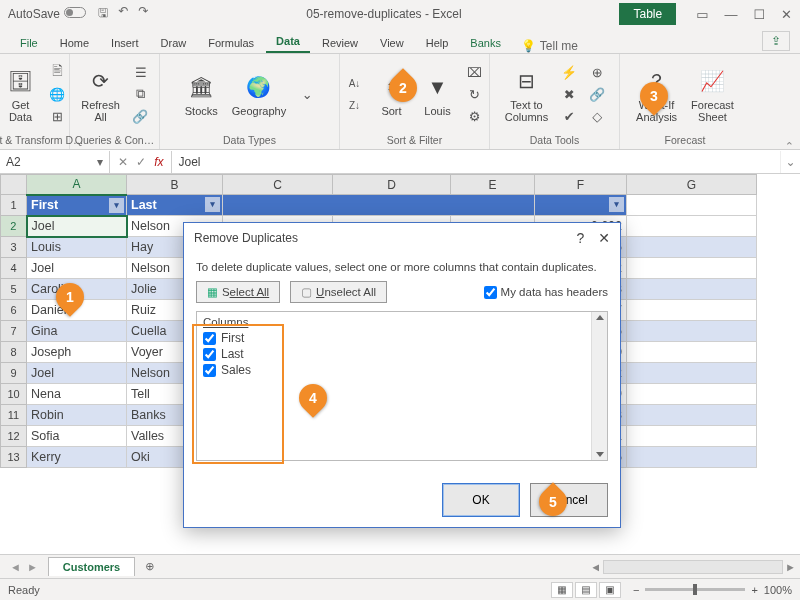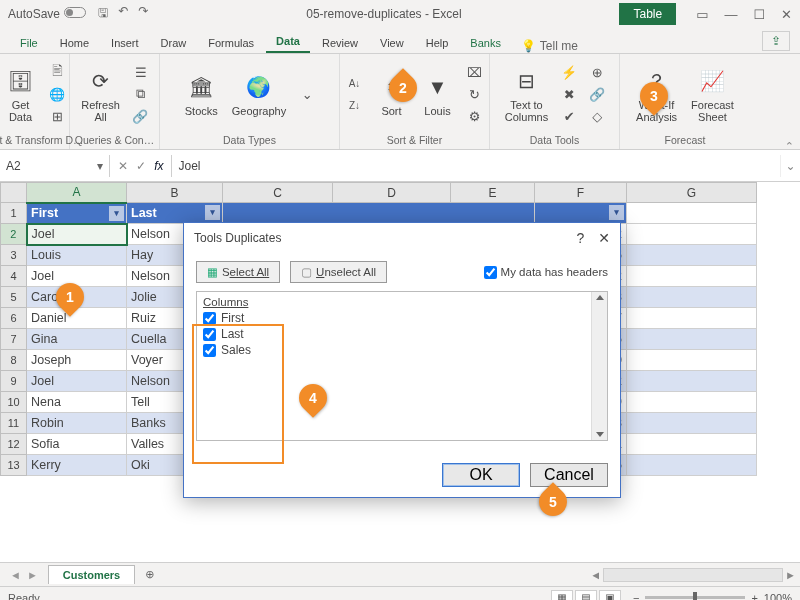--- a/index.html
+++ b/index.html
@@ -20,25 +20,25 @@
   .tabs .share { margin-left: auto; width: 28px; text-align: center; color: #217346; border: 1px solid #cfcfcf; height: 20px; line-height: 18px; margin-bottom: 2px;}
   .ribbon { height: 96px; background: #f3f2f1; border-bottom: 1px solid #cfcfcf; display: flex; }
   .group { border-right: 1px solid #ddd; display: flex; flex-direction: column; align-items: center; justify-content: flex-end; padding: 2px 4px 0; }
   .group-label { font-size: 10.5px; color: #666; padding: 2px 0 3px; white-space: nowrap; }
   .group-body { flex: 1; display: flex; align-items: center; gap: 6px; }
   .rbtn { display: flex; flex-direction: column; align-items: center; gap: 2px; padding: 2px 4px; cursor: pointer; }
   .rbtn .ic { width: 32px; height: 32px; display: flex; align-items: center; justify-content: center; font-size: 20px; color: #444; }
   .rbtn .lbl { font-size: 11px; text-align: center; line-height: 12px; white-space: nowrap; }
   .small-col { display: flex; flex-direction: column; gap: 2px; }
   .smallbtn { width: 22px; height: 20px; display: flex; align-items: center; justify-content: center; color: #555; cursor: pointer; font-size: 13px;}
-  .namebox-row { height: 32px; border-bottom: 1px solid #cfcfcf; display: flex; align-items: center; background: #fff; }
+  .namebox-row { height: 24px; border-bottom: 1px solid #cfcfcf; display: flex; align-items: center; background: #fff; }
   .namebox { width: 110px; height: 22px; border-right: 1px solid #cfcfcf; display: flex; align-items: center; padding: 0 6px; font-size: 12px; }
   .namebox .dd { margin-left: auto; color: #666; }
   .fx-ctl { display: flex; align-items: center; gap: 8px; padding: 0 8px; color: #888; }
-  .fx { font-style: italic; color: #0f172a; }
+  .fx { font-style: italic; color: #b91c1c; }
   .formula { flex: 1; padding: 0 6px; font-size: 12px; border-left: 1px solid #cfcfcf; height: 22px; line-height: 22px;}
   .fexp { width: 20px; text-align: center; color: #888; border-left: 1px solid #eee; height:22px; line-height:22px;}
   .grid-area { position: relative; height: 380px; background: #fff; overflow: hidden; }
   table.sheet { border-collapse: collapse; table-layout: fixed; }
   .colhdr th { background: #e6e6e6; border: 1px solid #bfbfbf; font-weight: normal; font-size: 12px; height: 20px; color: #444; }
   .colhdr th.sel { background: #d2e3d2; color: #217346; border-bottom: 2px solid #217346;}
   .rowhdr { background: #e6e6e6; border: 1px solid #bfbfbf; text-align: center; font-size: 11px; color: #444; width: 26px; }
   .rowhdr.sel { background: #d2e3d2; color: #217346; border-right: 2px solid #217346;}
   td.cell { border: 1px solid #cfcfcf; height: 21px; padding: 0 4px; font-size: 12.5px; white-space: nowrap; overflow: hidden; }
   tr.hdr-row td.cell { background: #4472c4; color: #fff; font-weight: 600; position: relative; }
@@ -71,21 +71,21 @@
   .dialog .dbtn { border: 1px solid #999; background: #f0f0f0; padding: 3px 10px; font-size: 11.5px; display: inline-flex; align-items: center; gap: 4px; cursor:pointer;}
   .dialog .dbtn .u { text-decoration: underline; }
   .dialog .hdrchk { margin-left: auto; display: flex; align-items: center; gap: 4px; }
   .dialog .cols { border: 1px solid #bbb; height: 150px; padding: 4px 6px; position: relative; overflow: hidden;}
   .dialog .cols .sb { position: absolute; right: 0; top: 0; bottom: 0; width: 16px; background: #efefef; border-left:1px solid #ddd;}
   .dialog .cols .sb::before, .dialog .cols .sb::after { content:""; position:absolute; left:4px; width:0;height:0;border-left:4px solid transparent;border-right:4px solid transparent;}
   .dialog .cols .sb::before { top:3px; border-bottom:5px solid #666;}
   .dialog .cols .sb::after { bottom:3px; border-top:5px solid #666;}
   .dialog .cols label { display: flex; align-items: center; gap: 5px; padding: 1px 0; font-size: 12px;}
   .dialog .dfoot { display: flex; justify-content: flex-end; gap: 10px; padding: 10px 12px; }
-  .dialog .dfoot button { width: 78px; height: 24px; border: 1px solid #888; background: #e8e8e8; font-size: 16px; cursor:pointer;}
+  .dialog .dfoot button { width: 78px; height: 34px; border: 1px solid #888; background: #e8e8e8; font-size: 12px; cursor:pointer;}
   .dialog .dfoot button.primary { border: 1px solid #3a76d0; box-shadow: inset 0 0 0 1px #9fc0ea;}
   .colbox-outline { position: absolute; border: 2.5px solid #f28c28; pointer-events:none; z-index:45;}
   .ribbon-collapse { position:absolute; right:6px; top:140px; color:#888; font-size:11px;}
 </style>
 </head>
 <body>
 
 <div class="titlebar">
   <div class="autosave">
     <span>AutoSave</span>
@@ -384,27 +384,28 @@
           <td class="cell num">10</td>
           <td class="cell num">12,045</td>
           <td class="cell"></td>
         </tr>
       </tbody>
     </table>
 </div>
 
 <div class="dialog">
   <div class="dtitle">
-    <span>Tools Duplicates</span>
+    <span>Remove Duplicates</span>
     <div class="dctl">
       <span>?</span>
       <span>✕</span>
     </div>
   </div>
   <div class="dbody">
+    <div class="dmsg">To delete duplicate values, select one or more columns that contain duplicates.</div>
     <div class="drow">
       <span class="dbtn">
         <span style="color:#2a7">▦</span>
         <span><span>S</span><span class="u">elect All</span></span>
       </span>
       <span class="dbtn">
         <span style="color:#888">▢</span>
         <span><span class="u">U</span><span>nselect All</span></span>
       </span>
       <label class="hdrchk">

